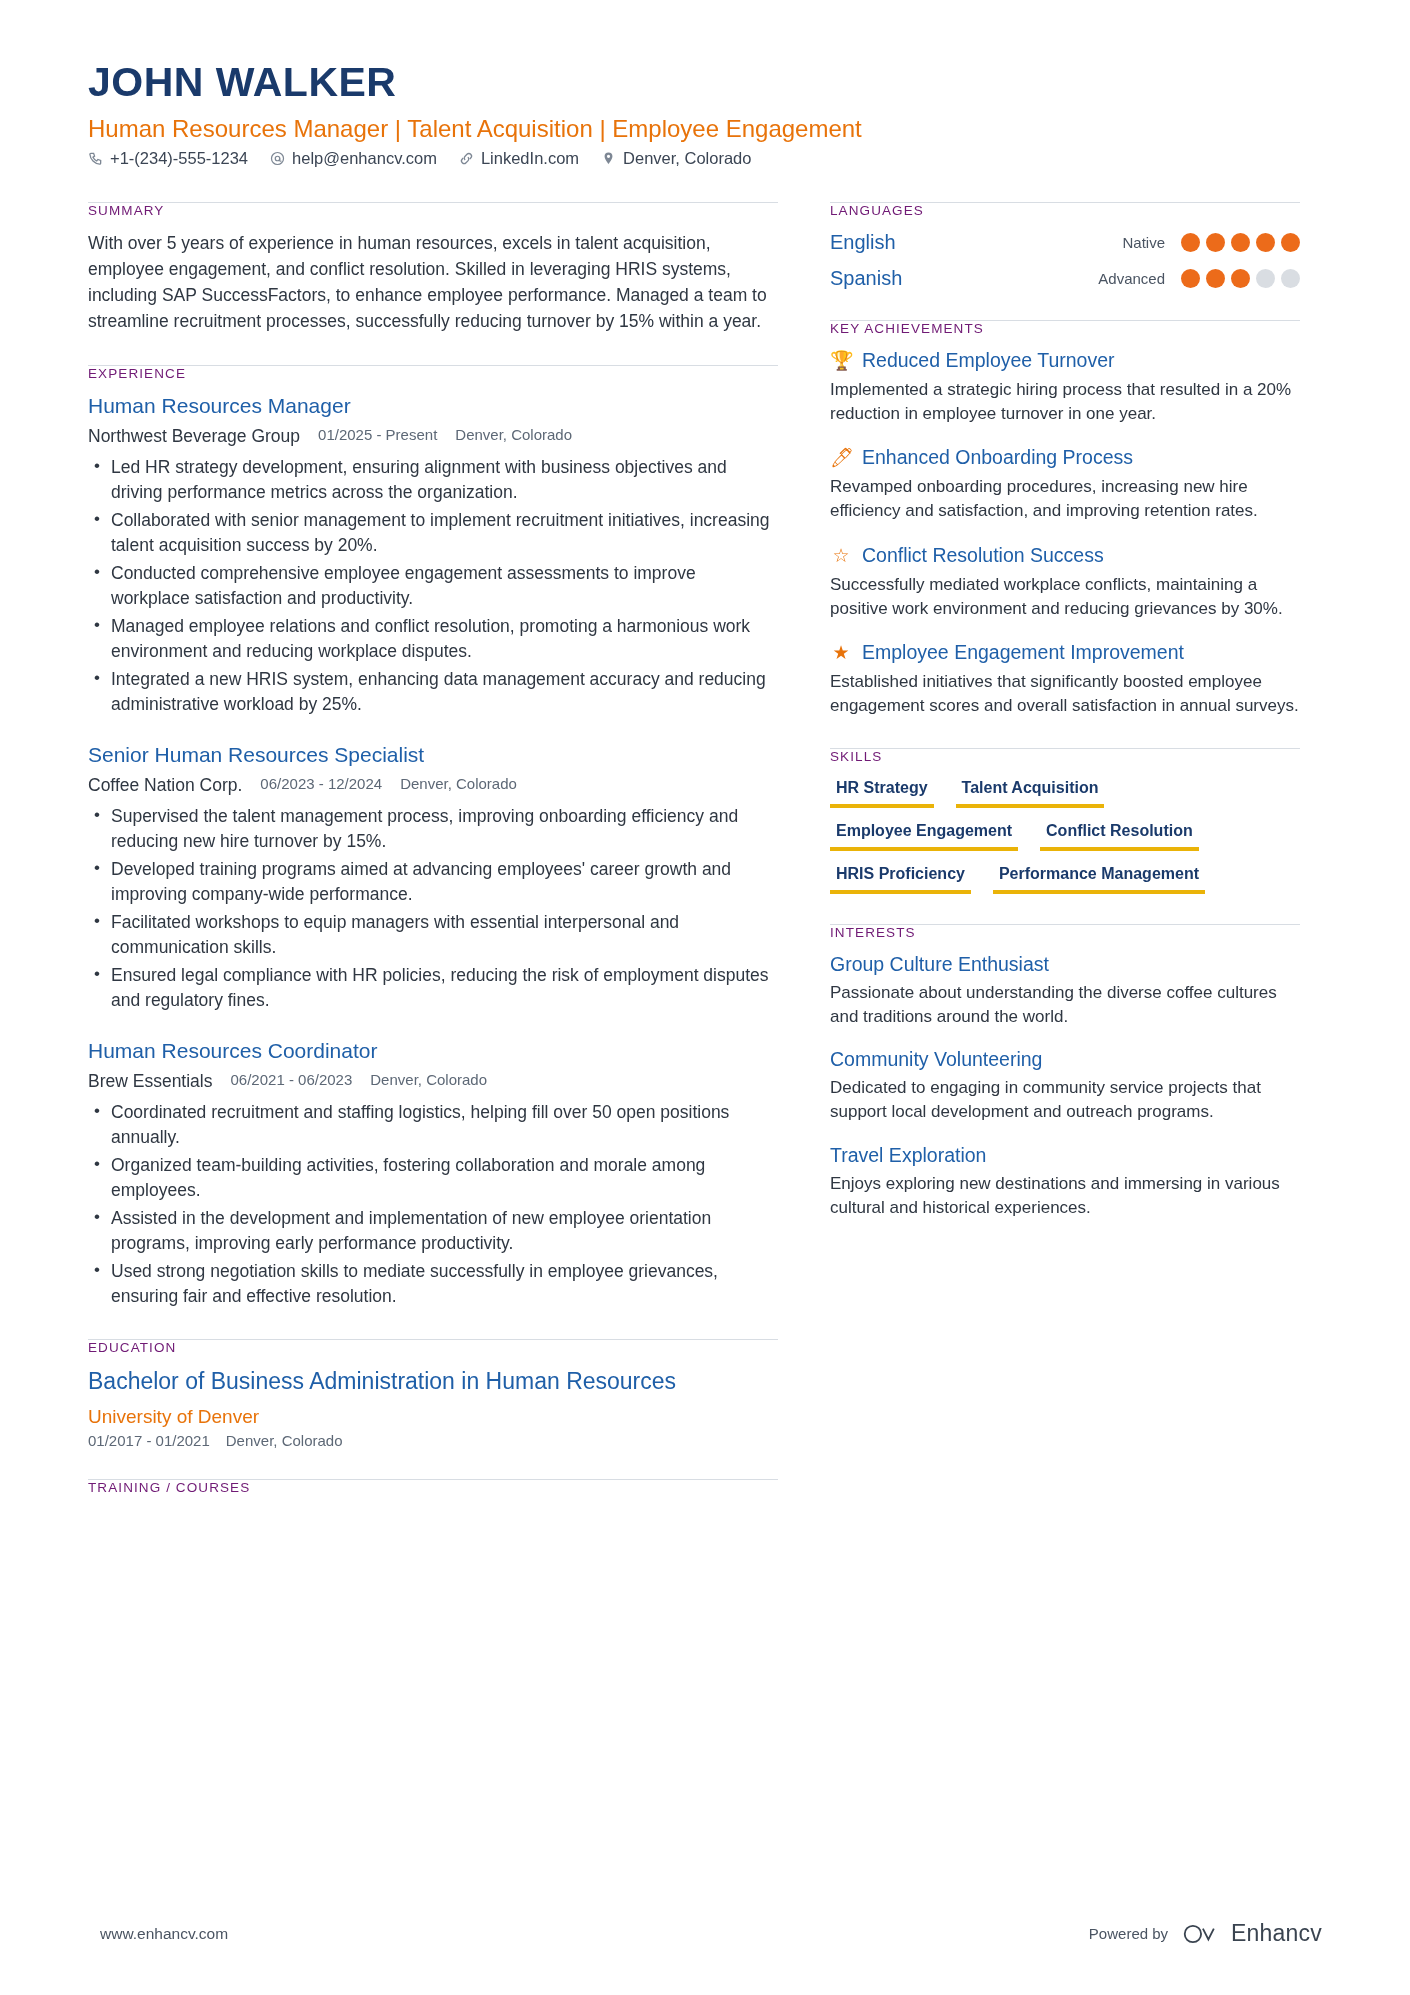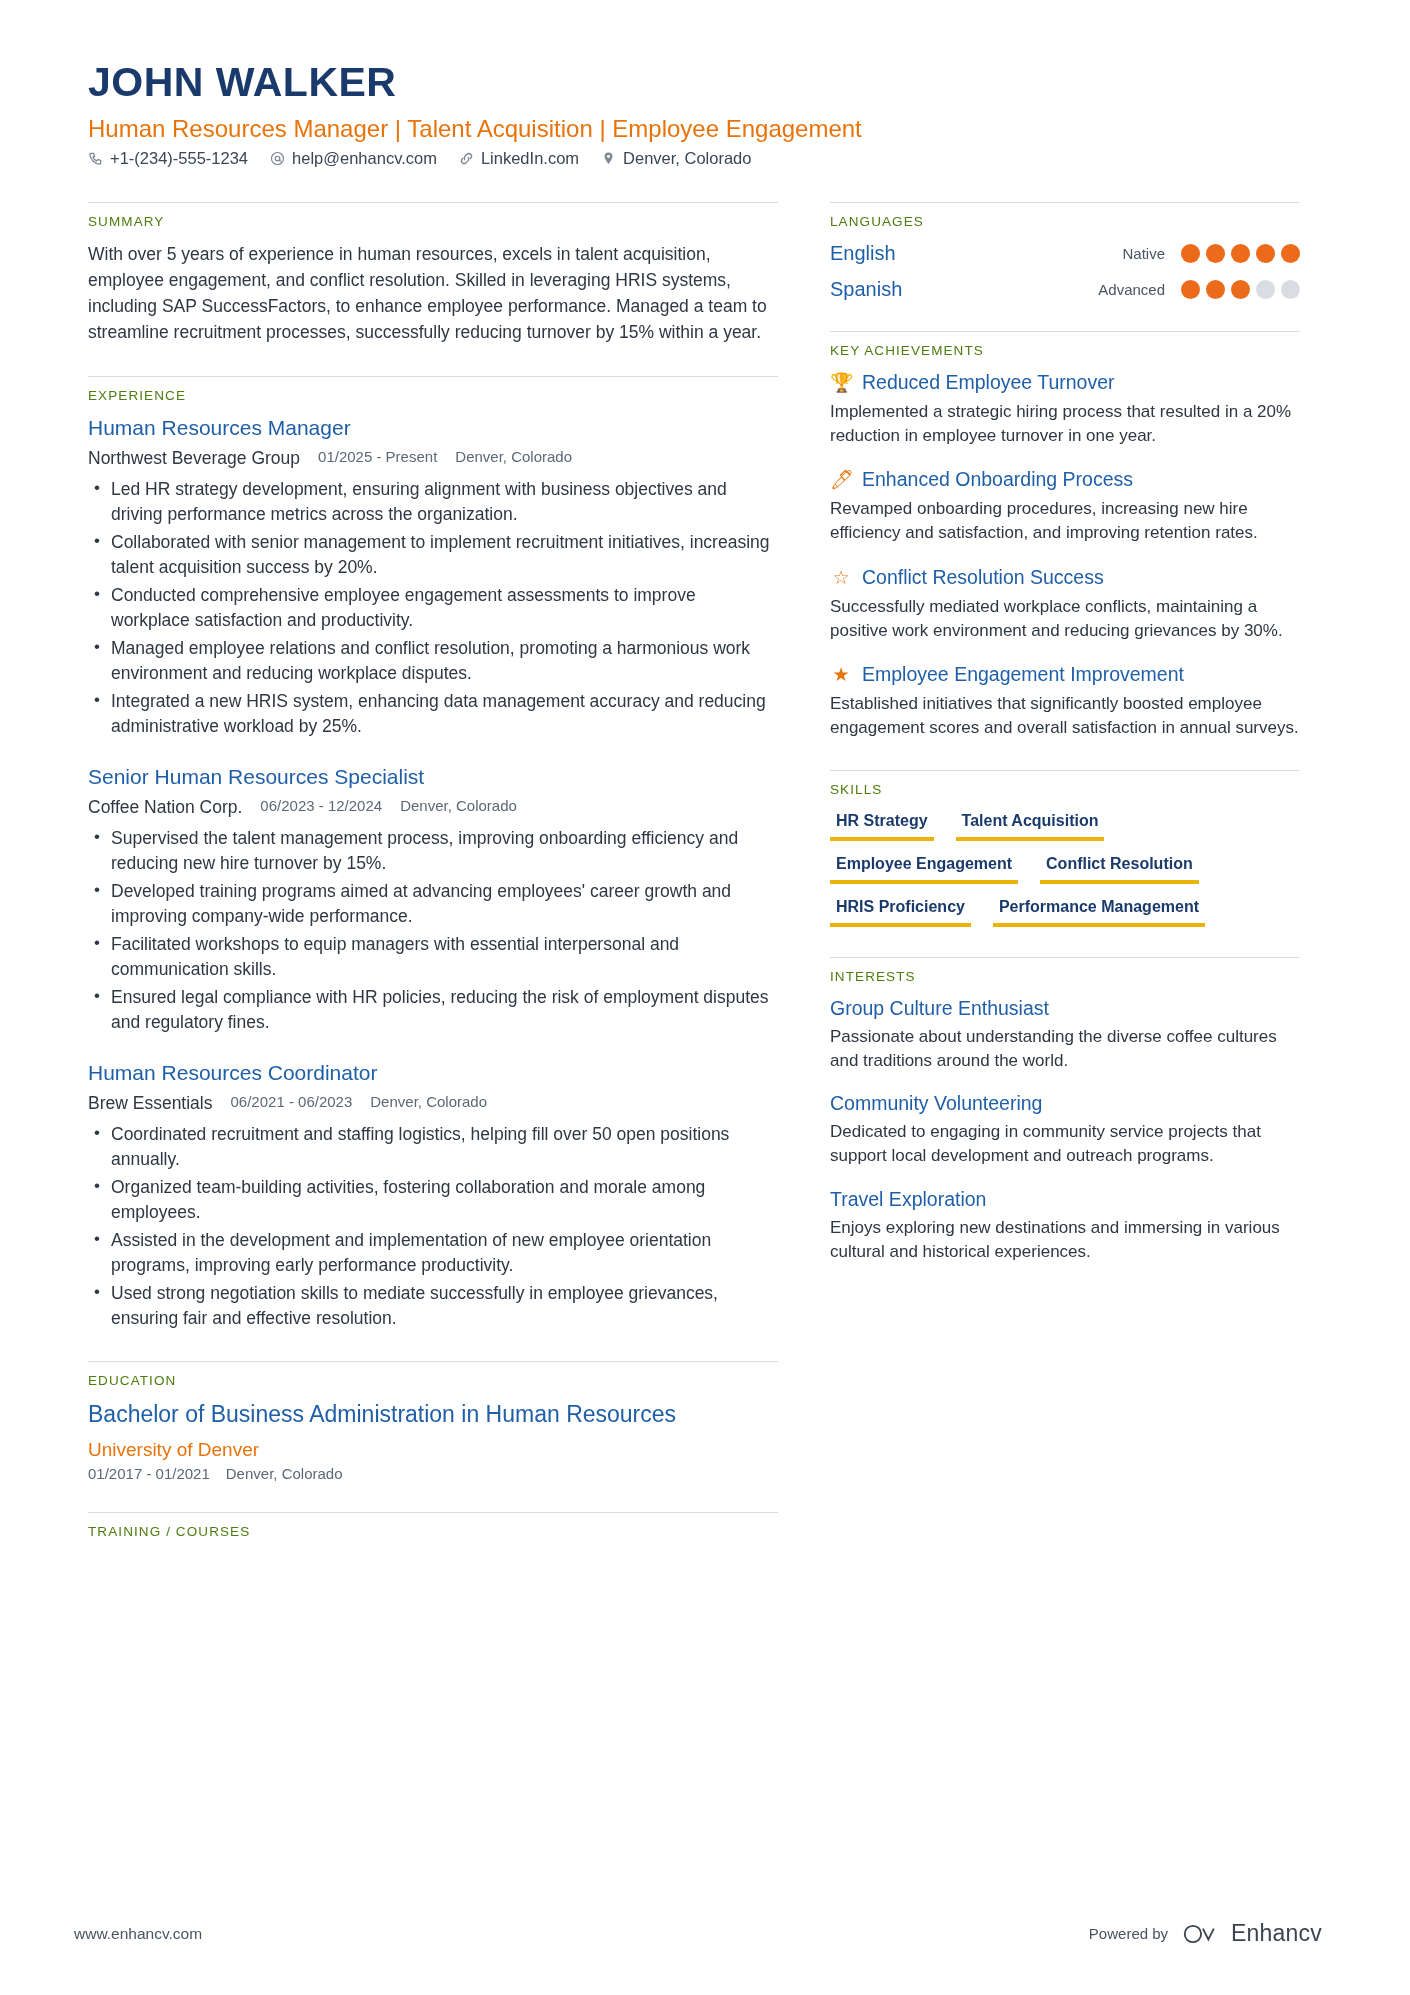--- a/index.html
+++ b/index.html
@@ -53,24 +53,23 @@
     display: flex;
     gap: 52px;
     margin-top: 34px;
   }
   .col-left { width: 690px; flex: none; }
   .col-right { width: 470px; flex: none; }
 
   .sec-label {
     font-size: 13.5px;
     letter-spacing: 1.1px;
-    color: #4d7c0f;
+    color: #701a75;
     text-transform: uppercase;
     border-top: 1px solid #d8dde3;
-    padding-top: 11px;
     margin-bottom: 13px;
   }
   .sec { margin-bottom: 30px; }
 
   .body-text {
     font-size: 17.5px;
     line-height: 1.48;
     color: #2f3742;
   }
 
@@ -167,21 +166,21 @@
   }
 
   
   .interest { margin-bottom: 19px; }
   .interest-title { font-size: 19.5px; color: #1f5fa8; margin-bottom: 5px; }
   .interest-desc { font-size: 17px; line-height: 1.42; color: #2f3742; }
 
   
   .footer {
     position: absolute;
-    left: 74px;
+    left: 100px;
     right: 88px;
     bottom: 48px;
     display: flex;
     align-items: center;
     justify-content: space-between;
     border-top: 0px solid #e3e7eb;
     padding-top: 10px;
   }
   .footer-url { font-size: 15.5px; color: #4a5462; }
   .footer-right { display: flex; align-items: center; gap: 14px; }

